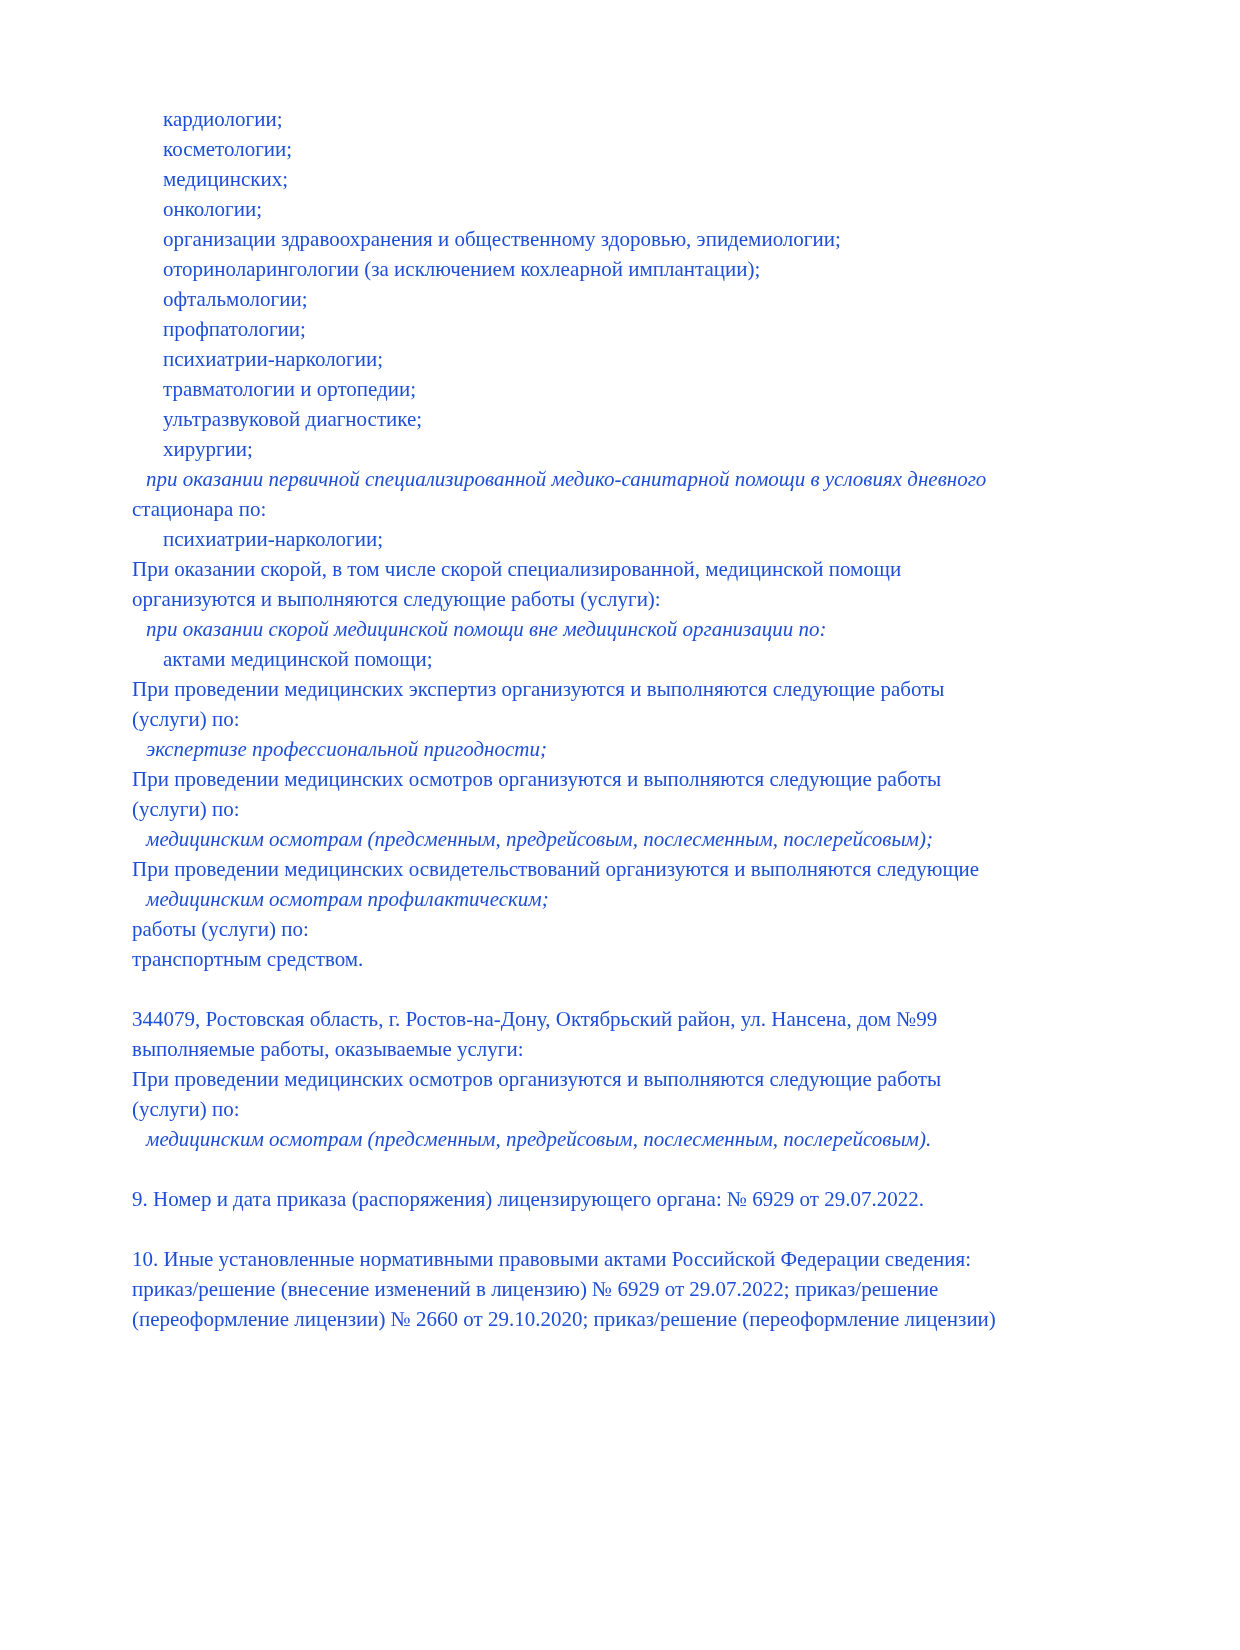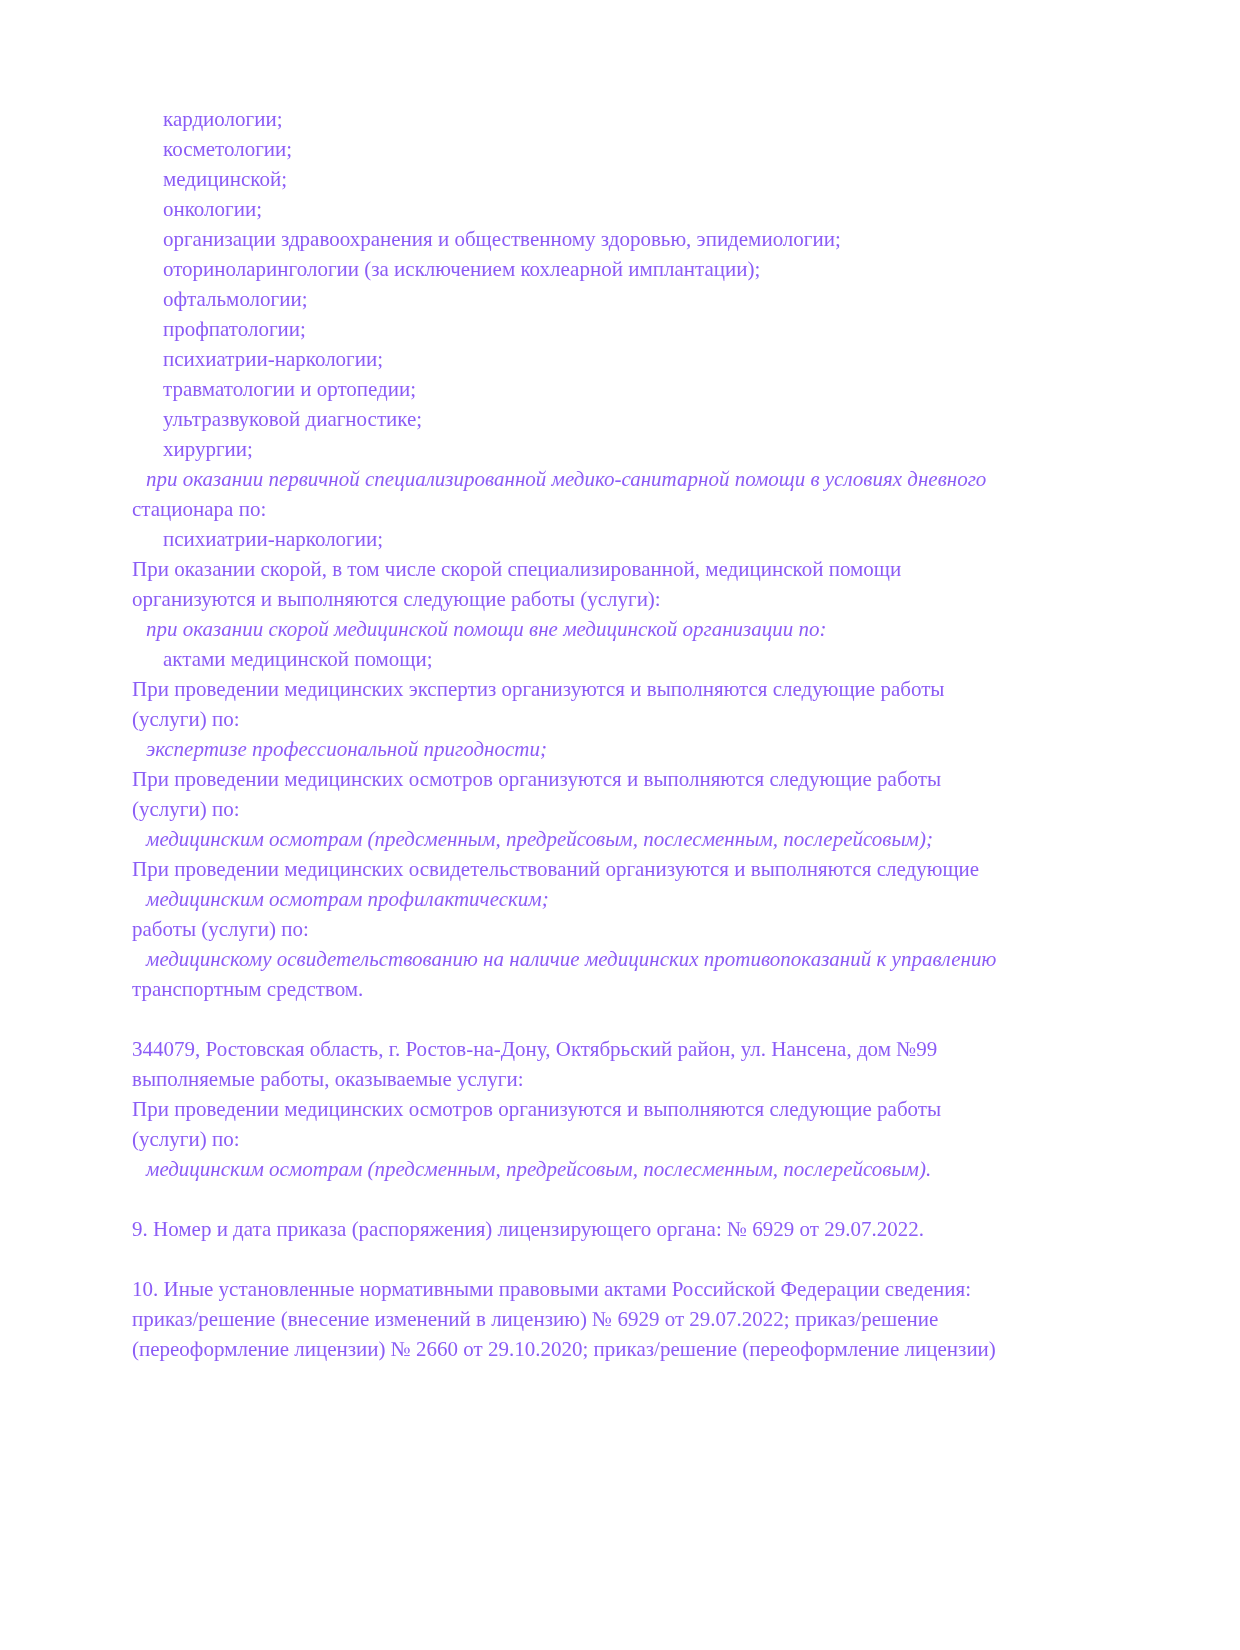--- a/index.html
+++ b/index.html
@@ -18,37 +18,37 @@
     background: #ffffff;
     overflow: hidden;
   }
   .doc-text {
     position: absolute;
     left: 132px;
     top: 104px;
     width: 1030px;
     font-size: 21px;
     line-height: 30px;
-    color: #8b5cf6;
+    color: #1d4ed8;
   }
   .line {
     white-space: pre;
     min-height: 30px;
   }
   .ind1 { padding-left: 14px; font-style: italic; }
   .ind2 { padding-left: 31px; }
 </style>
 </head>
 <body>
 
 <div class="page">
   <div class="doc-text">
       <div class="line ind2">кардиологии;</div>
       <div class="line ind2">косметологии;</div>
-      <div class="line ind2">медицинской;</div>
+      <div class="line ind2">медицинских;</div>
       <div class="line ind2">онкологии;</div>
       <div class="line ind2">организации здравоохранения и общественному здоровью, эпидемиологии;</div>
       <div class="line ind2">оториноларингологии (за исключением кохлеарной имплантации);</div>
       <div class="line ind2">офтальмологии;</div>
       <div class="line ind2">профпатологии;</div>
       <div class="line ind2">психиатрии-наркологии;</div>
       <div class="line ind2">травматологии и ортопедии;</div>
       <div class="line ind2">ультразвуковой диагностике;</div>
       <div class="line ind2">хирургии;</div>
       <div class="line ind1">при оказании первичной специализированной медико-санитарной помощи в условиях дневного</div>
@@ -60,21 +60,20 @@
       <div class="line ind2">актами медицинской помощи;</div>
       <div class="line ind0">При проведении медицинских экспертиз организуются и выполняются следующие работы</div>
       <div class="line ind0">(услуги) по:</div>
       <div class="line ind1">экспертизе профессиональной пригодности;</div>
       <div class="line ind0">При проведении медицинских осмотров организуются и выполняются следующие работы</div>
       <div class="line ind0">(услуги) по:</div>
       <div class="line ind1">медицинским осмотрам (предсменным, предрейсовым, послесменным, послерейсовым);</div>
       <div class="line ind0">При проведении медицинских освидетельствований организуются и выполняются следующие</div>
       <div class="line ind1">медицинским осмотрам профилактическим;</div>
       <div class="line ind0">работы (услуги) по:</div>
-      <div class="line ind1">медицинскому освидетельствованию на наличие медицинских противопоказаний к управлению</div>
       <div class="line ind0">транспортным средством.</div>
       <div class="line ind0"></div>
       <div class="line ind0">344079, Ростовская область, г. Ростов-на-Дону, Октябрьский район, ул. Нансена, дом №99</div>
       <div class="line ind0">выполняемые работы, оказываемые услуги:</div>
       <div class="line ind0">При проведении медицинских осмотров организуются и выполняются следующие работы</div>
       <div class="line ind0">(услуги) по:</div>
       <div class="line ind1">медицинским осмотрам (предсменным, предрейсовым, послесменным, послерейсовым).</div>
       <div class="line ind0"></div>
       <div class="line ind0">9. Номер и дата приказа (распоряжения) лицензирующего органа: № 6929 от 29.07.2022.</div>
       <div class="line ind0"></div>

